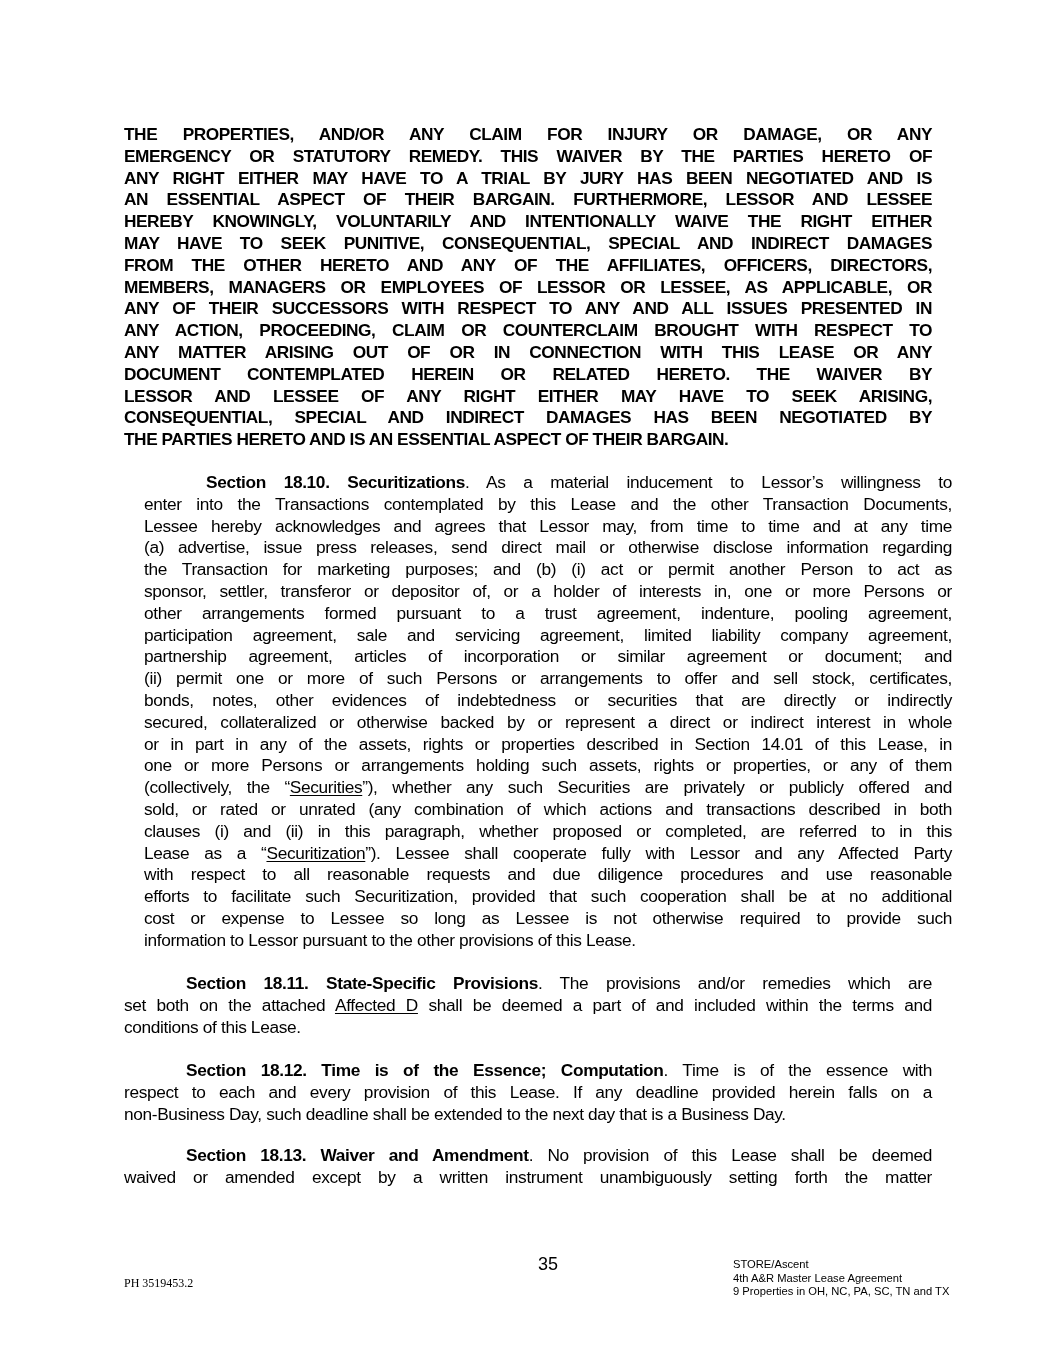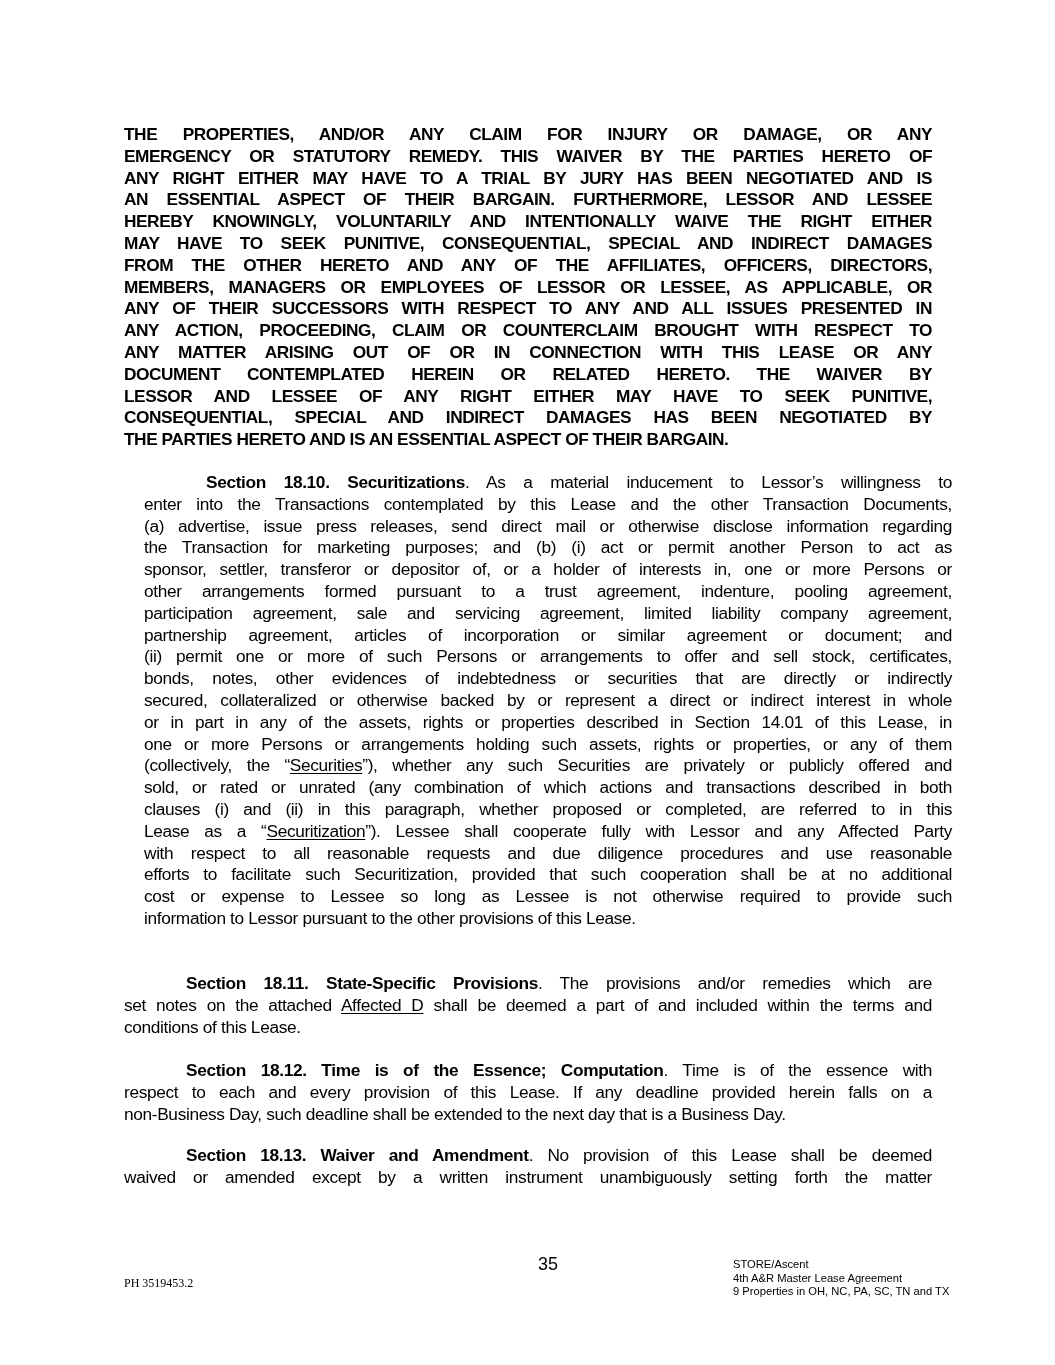--- a/index.html
+++ b/index.html
@@ -47,28 +47,29 @@
     <span class="line">ANY RIGHT EITHER MAY HAVE TO A TRIAL BY JURY HAS BEEN NEGOTIATED AND IS</span>
     <span class="line">AN ESSENTIAL ASPECT OF THEIR BARGAIN.  FURTHERMORE, LESSOR AND LESSEE</span>
     <span class="line">HEREBY KNOWINGLY, VOLUNTARILY AND INTENTIONALLY WAIVE THE RIGHT EITHER</span>
     <span class="line">MAY HAVE TO SEEK PUNITIVE, CONSEQUENTIAL, SPECIAL AND INDIRECT DAMAGES</span>
     <span class="line">FROM THE OTHER HERETO AND ANY OF THE AFFILIATES, OFFICERS, DIRECTORS,</span>
     <span class="line">MEMBERS, MANAGERS OR EMPLOYEES OF LESSOR OR LESSEE, AS APPLICABLE, OR</span>
     <span class="line">ANY OF THEIR SUCCESSORS WITH RESPECT TO ANY AND ALL ISSUES PRESENTED IN</span>
     <span class="line">ANY ACTION, PROCEEDING, CLAIM OR COUNTERCLAIM BROUGHT WITH RESPECT TO</span>
     <span class="line">ANY MATTER ARISING OUT OF OR IN CONNECTION WITH THIS LEASE OR ANY</span>
     <span class="line">DOCUMENT CONTEMPLATED HEREIN OR RELATED HERETO.  THE WAIVER BY</span>
-    <span class="line">LESSOR AND LESSEE OF ANY RIGHT EITHER MAY HAVE TO SEEK PUNITIVE,</span>
+    <span class="line">LESSOR AND LESSEE OF ANY RIGHT EITHER MAY HAVE TO SEEK ARISING,</span>
     <span class="line">CONSEQUENTIAL, SPECIAL AND INDIRECT DAMAGES HAS BEEN NEGOTIATED BY</span>
     <span class="line last">THE PARTIES HERETO AND IS AN ESSENTIAL ASPECT OF THEIR BARGAIN.</span>
   </div>
 
   <div class="block" style="top:472px;margin-left:20px;">
     <span class="line indent"><span class="b">Section 18.10.  Securitizations</span><span>.  As a material inducement to Lessor’s willingness to</span></span>
     <span class="line">enter into the Transactions contemplated by this Lease and the other Transaction Documents,</span>
+    <span class="line">Lessee hereby acknowledges and agrees that Lessor may, from time to time and at any time</span>
     <span class="line">(a) advertise, issue press releases, send direct mail or otherwise disclose information regarding</span>
     <span class="line">the Transaction for marketing purposes; and (b) (i) act or permit another Person to act as</span>
     <span class="line">sponsor, settler, transferor or depositor of, or a holder of interests in, one or more Persons or</span>
     <span class="line">other arrangements formed pursuant to a trust agreement, indenture, pooling agreement,</span>
     <span class="line">participation agreement, sale and servicing agreement, limited liability company agreement,</span>
     <span class="line">partnership agreement, articles of incorporation or similar agreement or document; and</span>
     <span class="line">(ii) permit one or more of such Persons or arrangements to offer and sell stock, certificates,</span>
     <span class="line">bonds, notes, other evidences of indebtedness or securities that are directly or indirectly</span>
     <span class="line">secured, collateralized or otherwise backed by or represent a direct or indirect interest in whole</span>
     <span class="line">or in part in any of the assets, rights or properties described in Section 14.01 of this Lease, in</span>
@@ -78,21 +79,21 @@
     <span class="line">clauses (i) and (ii) in this paragraph, whether proposed or completed, are referred to in this</span>
     <span class="line"><span>Lease as a “</span><span class="u">Securitization</span><span>”).  Lessee shall cooperate fully with Lessor and any Affected Party</span></span>
     <span class="line">with respect to all reasonable requests and due diligence procedures and use reasonable</span>
     <span class="line">efforts to facilitate such Securitization, provided that such cooperation shall be at no additional</span>
     <span class="line">cost or expense to Lessee so long as Lessee is not otherwise required to provide such</span>
     <span class="line last">information to Lessor pursuant to the other provisions of this Lease.</span>
     </div>
 
   <div class="block" style="top:973px;">
     <span class="line indent"><span class="b">Section 18.11.  State-Specific Provisions</span><span>.  The provisions and/or remedies which are</span></span>
-    <span class="line"><span>set notes on the attached </span><span class="u">Affected D</span><span> shall be deemed a part of and included within the terms and</span></span>
+    <span class="line"><span>set both on the attached </span><span class="u">Affected D</span><span> shall be deemed a part of and included within the terms and</span></span>
     <span class="line last">conditions of this Lease.</span>
   </div>
 
   <div class="block" style="top:1060px;">
     <span class="line indent"><span class="b">Section 18.12.  Time is of the Essence; Computation</span><span>.  Time is of the essence with</span></span>
     <span class="line">respect to each and every provision of this Lease.  If any deadline provided herein falls on a</span>
     <span class="line last">non-Business Day, such deadline shall be extended to the next day that is a Business Day.</span>
   </div>
 
   <div class="block" style="top:1145px;">

